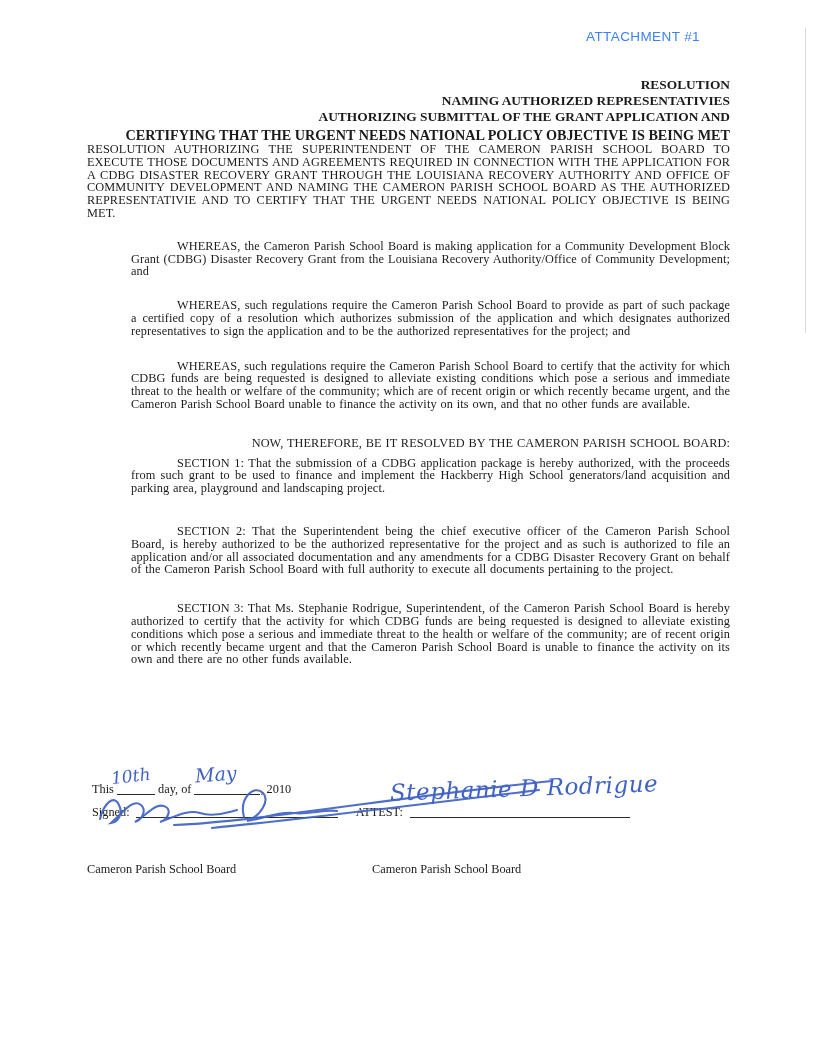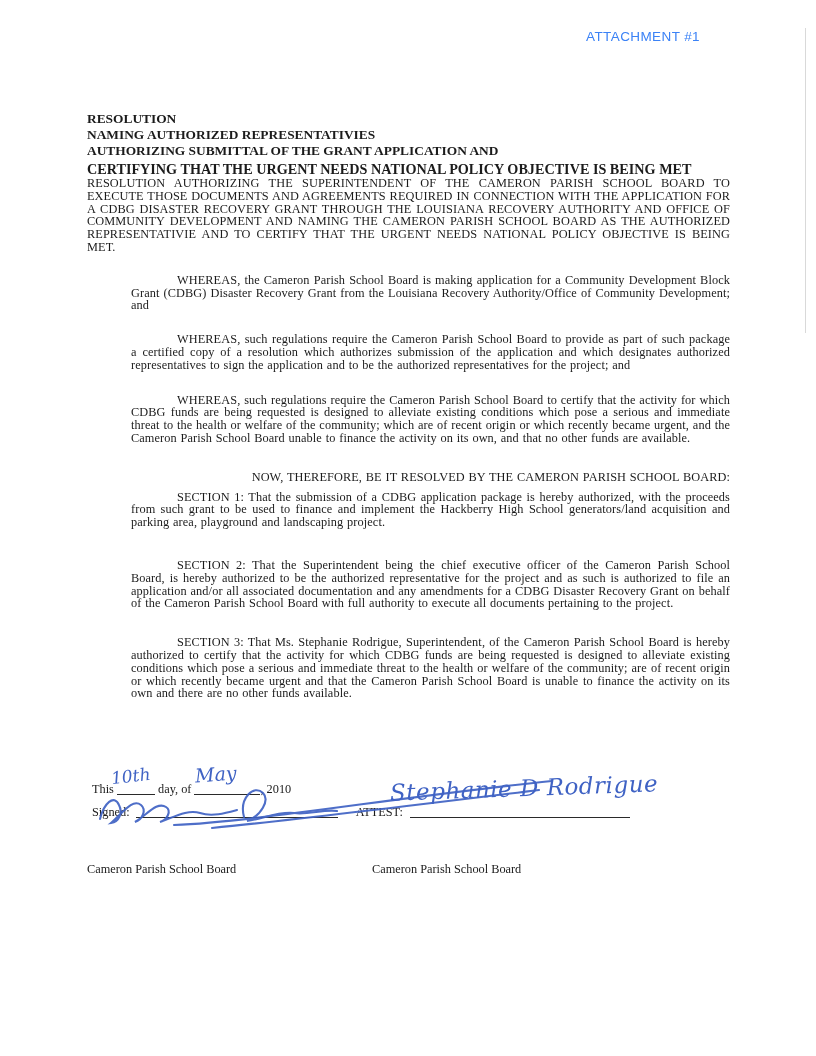--- a/index.html
+++ b/index.html
@@ -20,22 +20,22 @@
   .attachment{
     margin-top:29px;
     text-align:right;
     padding-right:30px;
     font-family:"Liberation Sans", sans-serif;
     font-size:13.5px;
     letter-spacing:.4px;
     color:#3b82f6;
   }
   .title-block{
-    margin-top:67px;
-    text-align:left;
+    margin-top:33px;
+    text-align:right;
     font-weight:bold;
     line-height:16px;
   }
   .title-line{font-size:13.4px;}
   .title-line.big{font-size:14.2px;margin-top:2px;}
   .body-par{
     margin:0;
     font-size:12.3px;
     line-height:12.8px;
     letter-spacing:.1px;

